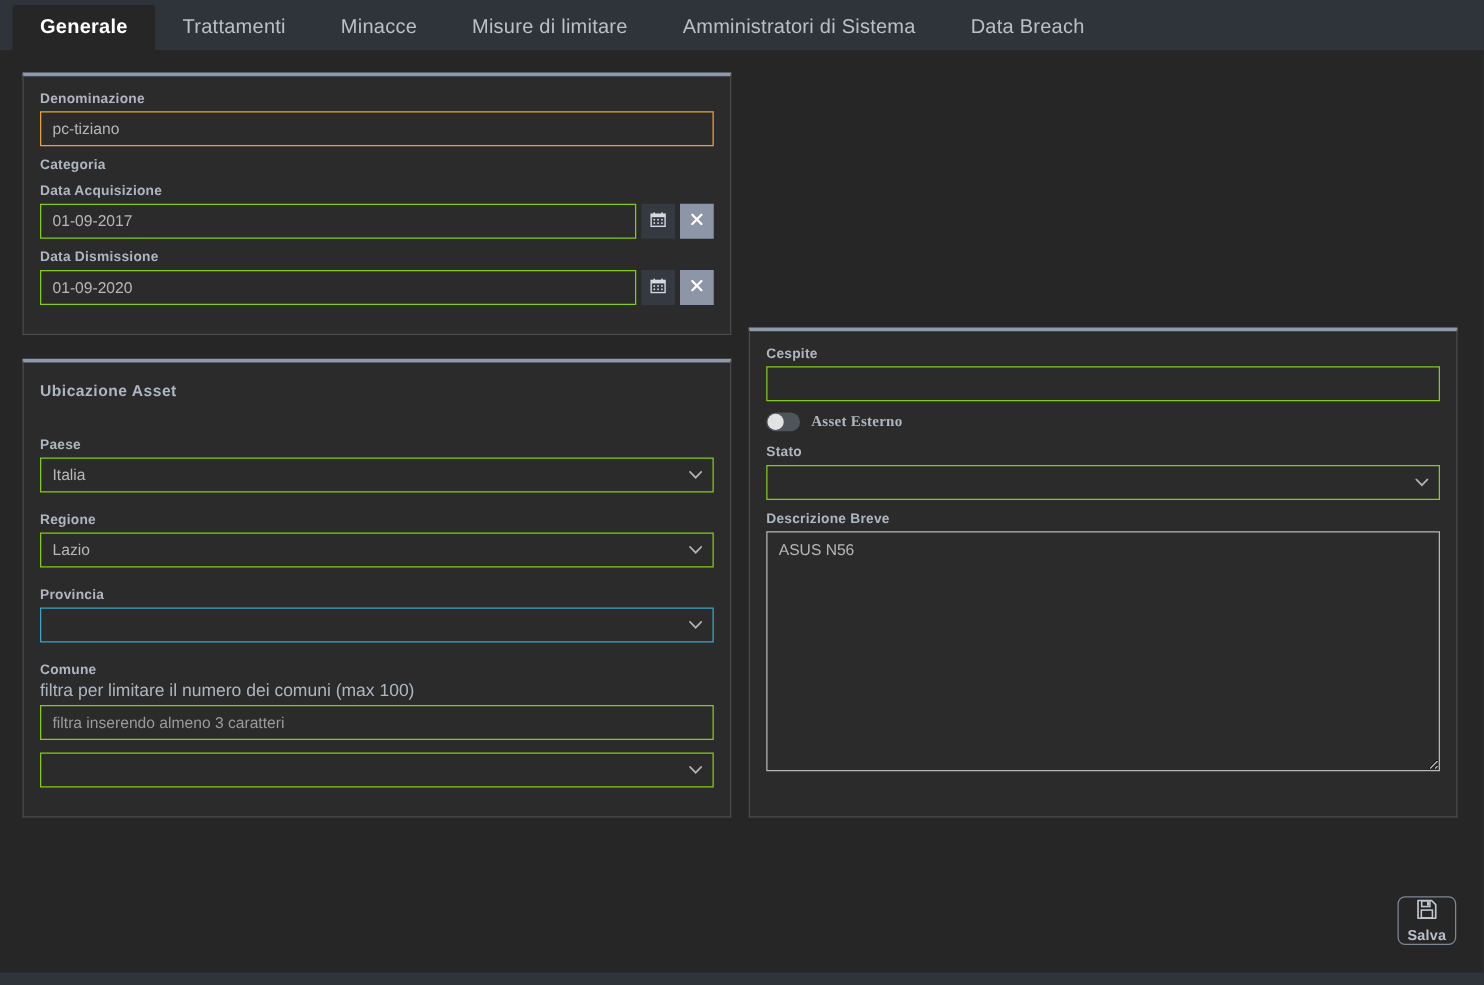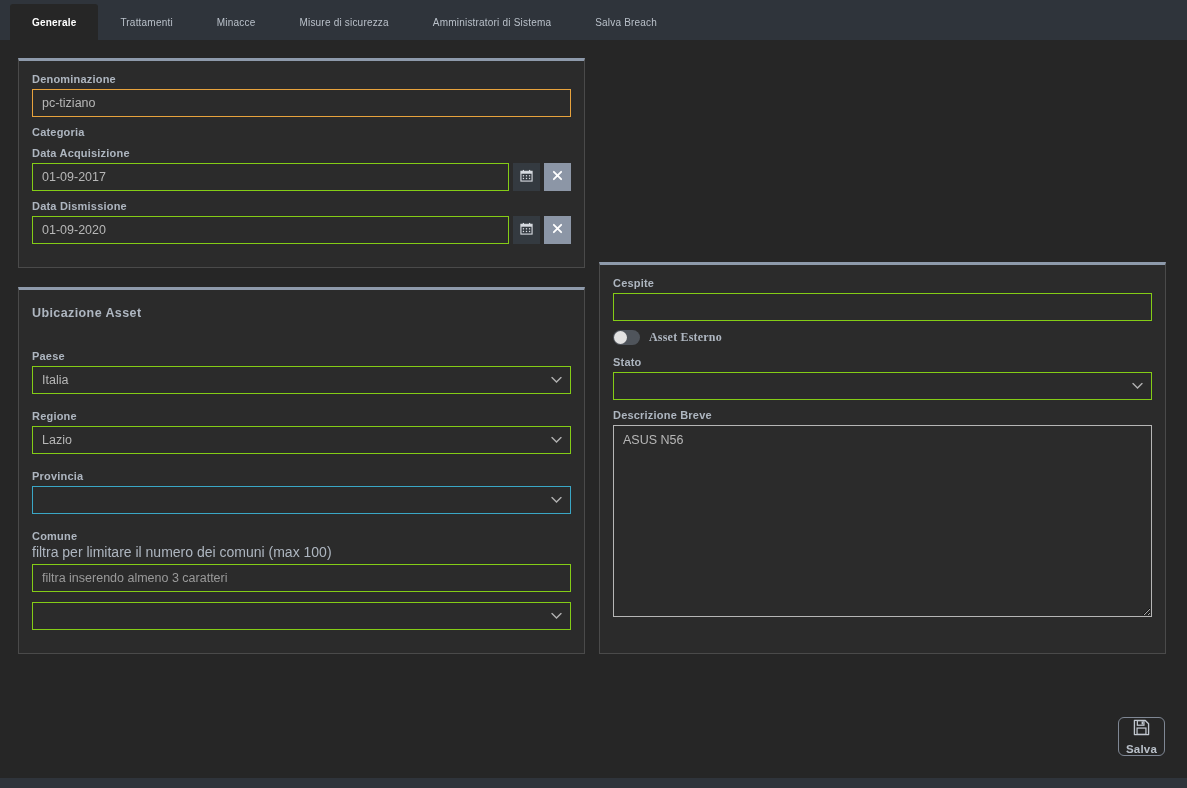--- a/index.html
+++ b/index.html
@@ -26,21 +26,21 @@
     align-items: flex-end;
     padding-left: 10px;
     flex: 0 0 40px;
   }
   .tab {
     height: 36px;
     padding: 0 22px;
     display: flex;
     align-items: center;
     justify-content: center;
-    font-size: 10px;
+    font-size: 16px;
     color: #b9c0c9;
     letter-spacing: .2px;
     cursor: pointer;
     white-space: nowrap;
     background: transparent;
     border: none;
     border-radius: 3px 3px 0 0;
   }
   .tab.active {
     background: #262626;
@@ -192,23 +192,23 @@
 </style>
 </head>
 <body>
 
 <div class="app">
 
   <div class="tabbar">
     <button class="tab active">Generale</button>
     <button class="tab">Trattamenti</button>
     <button class="tab">Minacce</button>
-    <button class="tab">Misure di sicurezza</button>
+    <button class="tab">Misure di limitare</button>
     <button class="tab">Amministratori di Sistema</button>
-    <button class="tab">Salva Breach</button>
+    <button class="tab">Data Breach</button>
   </div>
 
   <div class="content">
     <div class="columns">
 
       <div class="col">
 
         <div class="card">
 
           <div class="field">

